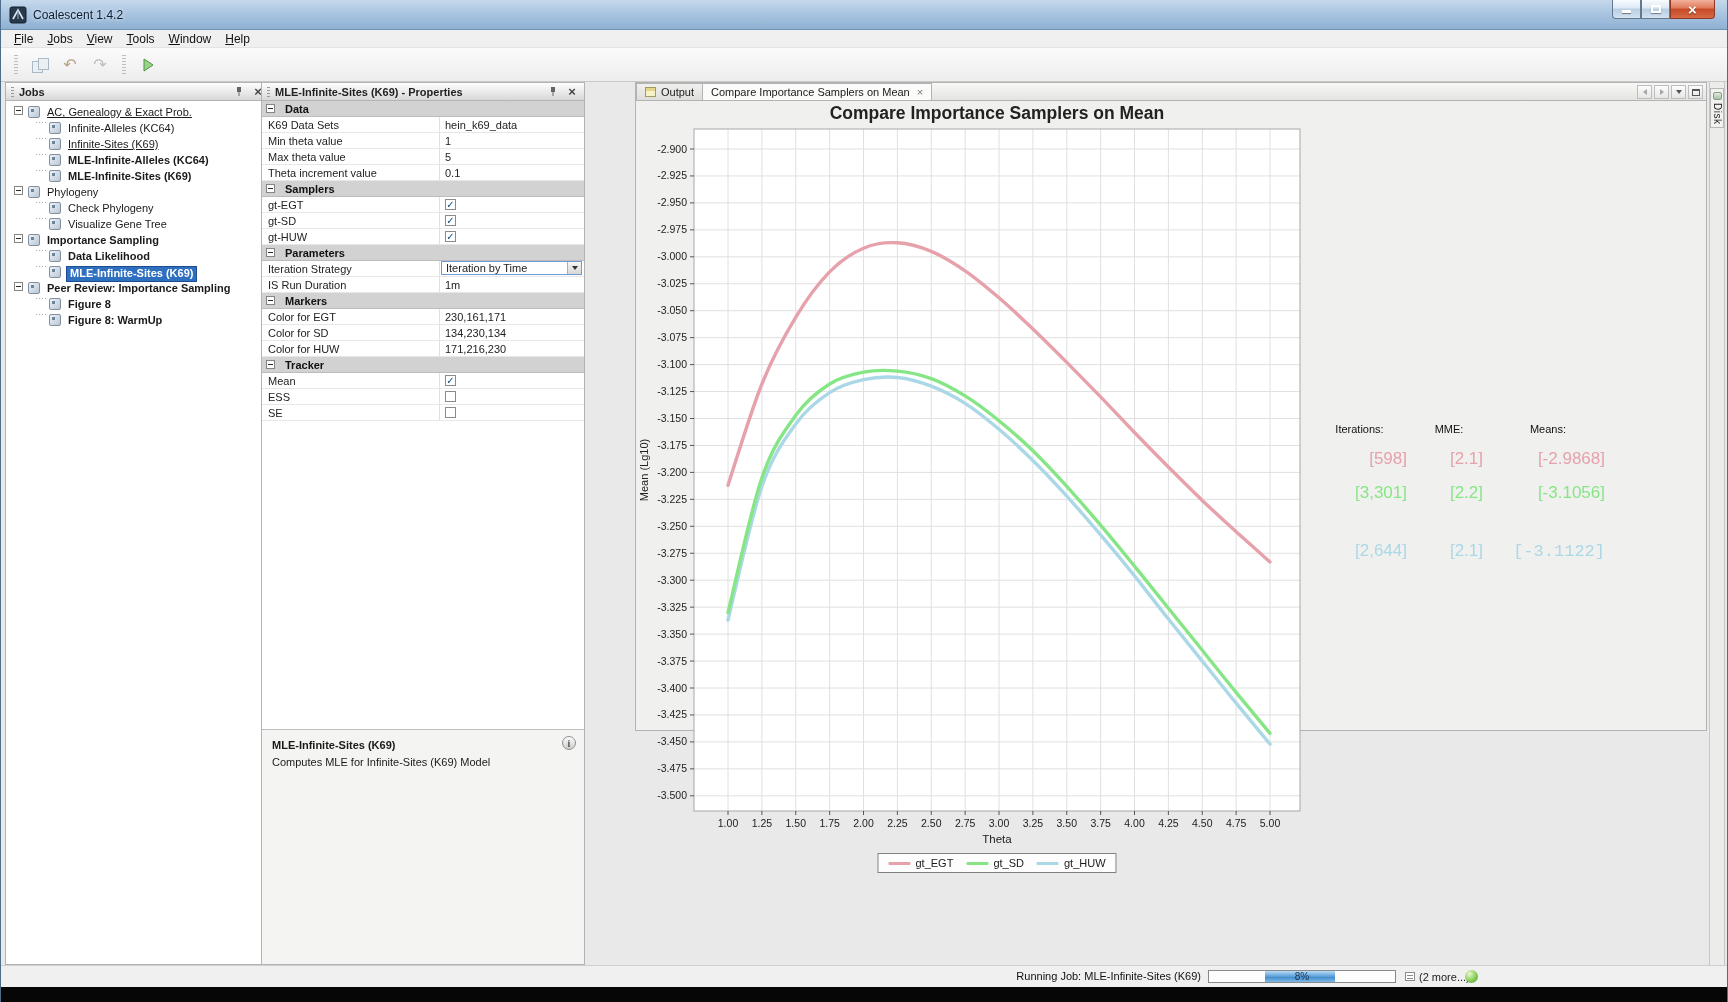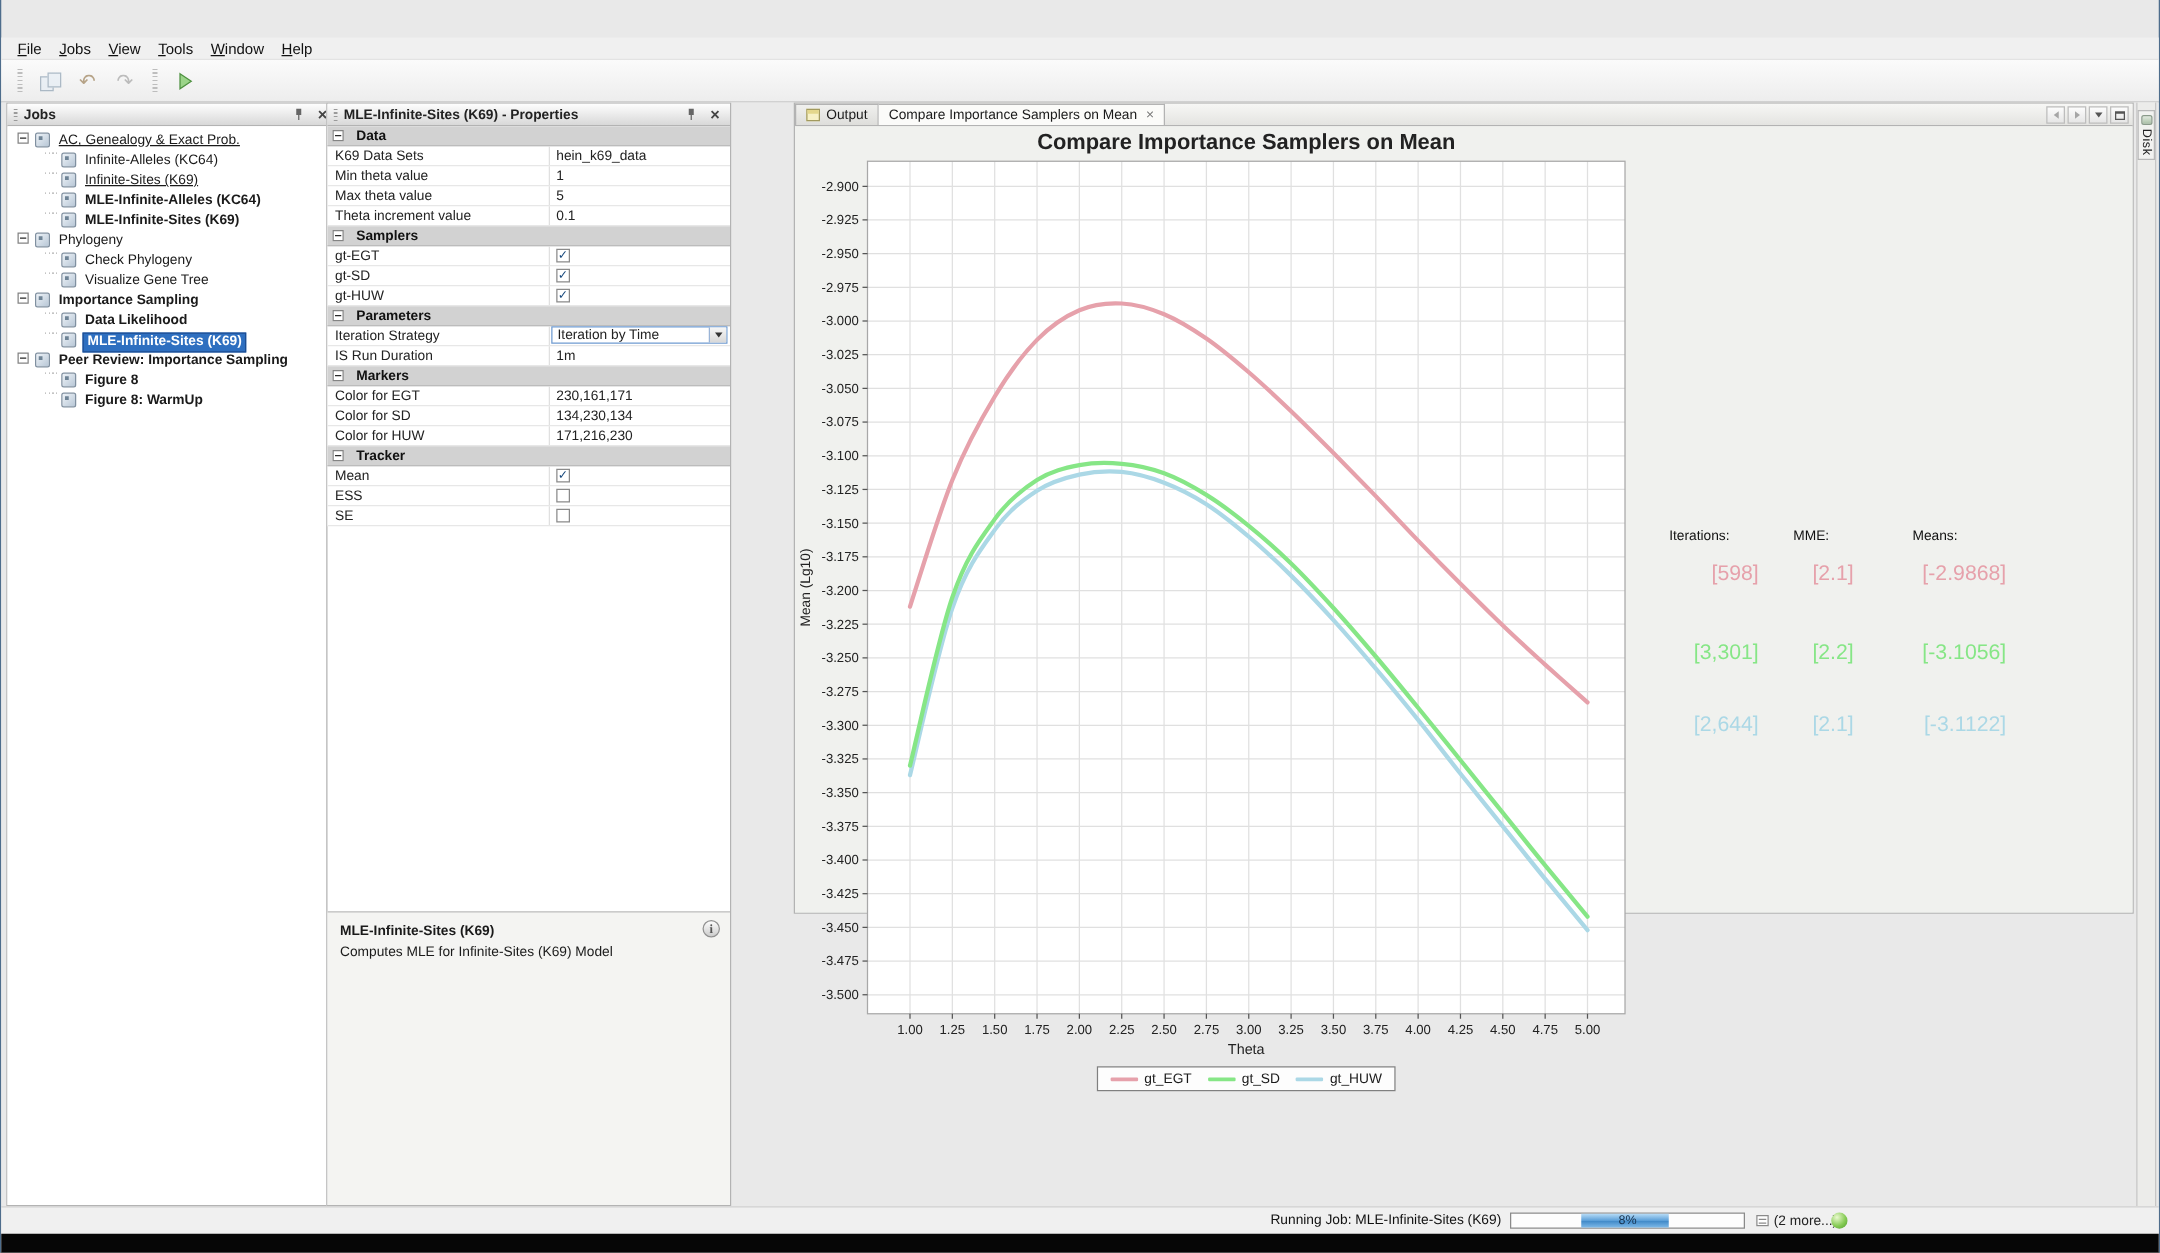--- a/index.html
+++ b/index.html
@@ -142,20 +142,39 @@
   .proc-icon::before{content:"";position:absolute;left:1px;right:1px;top:2px;height:1px;background:#8a8a8a;box-shadow:0 3px 0 #8a8a8a}
   .net-icon{position:absolute;left:1464px;top:4px;width:13px;height:13px;border-radius:50%;
     background:radial-gradient(circle at 35% 30%,#eaf9cf,#86cb55 55%,#4f9c2d)}
   .bottom-strip{position:absolute;left:0;top:987px;right:0;height:15px;background:#060606}
 </style>
 </head>
 <body>
 
 <div class="window">
 
+  <div class="titlebar">
+    <span class="app-icon">
+      <svg width="18" height="18" viewBox="0 0 18 18">
+        <rect x="1" y="1" width="16" height="16" rx="2" fill="#27394b" stroke="#15222e"></rect>
+        <path d="M4 13 L9 4 L14 13" fill="none" stroke="#dce8f2" stroke-width="1.6"></path>
+        <path d="M9 4 L9 13" fill="none" stroke="#9ab4c8" stroke-width="1"></path>
+      </svg>
+    </span>
+    <span class="title-text">Coalescent 1.4.2</span>
+    <div class="win-buttons">
+      <div class="win-btn">
+          <div class="g-min"></div>
+        </div>
+      <div class="win-btn">
+          <div class="g-max"></div>
+        </div>
+      <div class="win-btn close g-close"></div>
+    </div>
+  </div>
 
   <div class="menubar" id="menubar">
       <div class="menu-item"><u>F</u>ile</div>
       <div class="menu-item"><u>J</u>obs</div>
       <div class="menu-item"><u>V</u>iew</div>
       <div class="menu-item"><u>T</u>ools</div>
       <div class="menu-item"><u>W</u>indow</div>
       <div class="menu-item"><u>H</u>elp</div>
     </div>
 
@@ -564,26 +583,26 @@
             <text x="361" y="742" text-anchor="middle" font-size="11.5">Theta</text>
             <text x="0" y="0" text-anchor="middle" font-size="11" transform="translate(12,369) rotate(-90)">Mean (Lg10)</text>
           </svg>
         <div class="stats" id="stats">
             <div class="stats-h">Iterations:</div>
             <div class="stats-h">MME:</div>
             <div class="stats-h">Means:</div>
             <div class="stats-v" style="color: rgb(230, 161, 171);">[598]</div>
             <div class="stats-v" style="color: rgb(230, 161, 171);">[2.1]</div>
             <div class="stats-v" style="color: rgb(230, 161, 171);">[-2.9868]</div>
-            <div class="stats-v" style="color: rgb(134, 230, 134); margin-top: 29px;">[3,301]</div>
+            <div class="stats-v" style="color: rgb(134, 230, 134);">[3,301]</div>
             <div class="stats-v" style="color: rgb(134, 230, 134);">[2.2]</div>
             <div class="stats-v" style="color: rgb(134, 230, 134);">[-3.1056]</div>
             <div class="stats-v" style="color: rgb(171, 216, 230); margin-top: 24px;">[2,644]</div>
             <div class="stats-v" style="color: rgb(171, 216, 230);">[2.1]</div>
-            <div class="stats-v" style="color: rgb(171, 216, 230);">[-3.1122]</div>
+            <div class="stats-v" style="color: rgb(171, 216, 230); font-family: Liberation Mono, monospace;">[-3.1122]</div>
           </div>
         <div class="legend" id="legend">
             <div class="leg-item">
               <span class="leg-swatch" style="background: rgb(230, 161, 171);"></span>
               <span class="leg-label">gt_EGT</span>
             </div>
             <div class="leg-item">
               <span class="leg-swatch" style="background: rgb(134, 230, 134);"></span>
               <span class="leg-label">gt_SD</span>
             </div>

